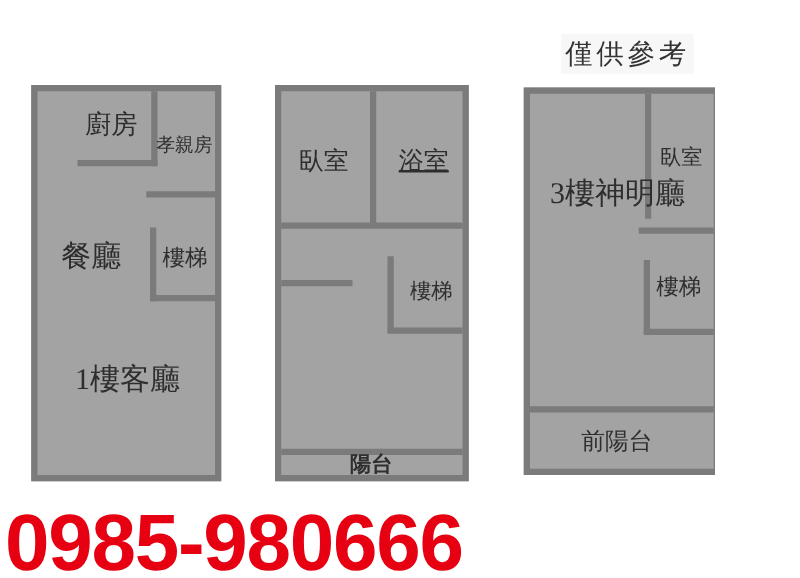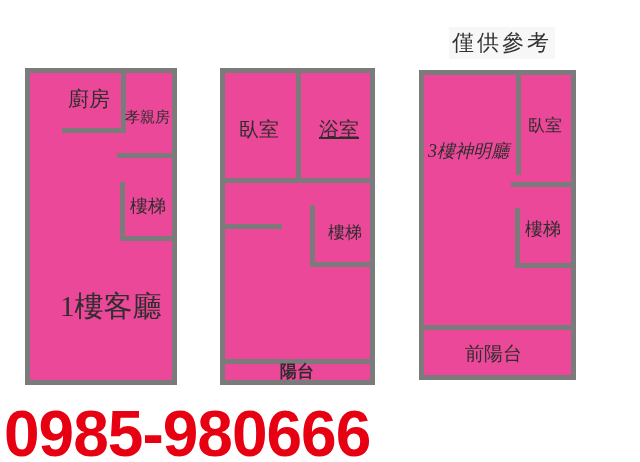--- a/index.html
+++ b/index.html
@@ -1,26 +1,26 @@
 <!DOCTYPE html>
 <html><head>
 <meta charset="utf-8">
 <style>
   html,body{margin:0;padding:0;background:#fff;}
   #canvas{
-    position:relative;width:640px;height:462px;background:#fff;overflow:hidden;
+    position:relative;width:572px;height:462px;background:#fff;overflow:hidden;
     font-family:"Liberation Serif","DejaVu Serif",serif;
     --wall:#7b7b7b; --label:#2e2e2e; --red:#e60012;
   }
   .disclaimer{
     position:absolute;left:449px;top:27px;
     font-size:22px;letter-spacing:3px;color:#333;
     background:#f7f7f7;padding:1px 3px;white-space:nowrap;
   }
-  .plan{position:absolute;border:5px solid var(--wall);box-sizing:border-box;background:#ec4899;}
+  .plan{position:absolute;border:5px solid var(--wall);box-sizing:border-box;background:#a3a3a3;}
   #plan1{left:25px;top:68px;width:152px;height:317px;}
   #plan2{left:220px;top:68px;width:155px;height:317px;}
   #plan3{left:419px;top:70px;width:157px;height:310px;}
   .wall{position:absolute;background:var(--wall);}
   .room-label{
     position:absolute;color:var(--label);white-space:nowrap;line-height:1.1;
   }
   .contact{
     position:absolute;left:4px;top:402px;width:634px;
     display:flex;align-items:baseline;color:var(--red);white-space:nowrap;flex-direction:column;
@@ -42,22 +42,23 @@
   <div class="disclaimer">僅供參考</div>
 
   <div class="plan" id="plan1">
     <div class="wall" style="left:91px;top:0;width:5px;height:60px;"></div>
     <div class="wall" style="left:32px;top:55px;width:64px;height:5px;"></div>
     <div class="wall" style="left:87px;top:80px;width:55px;height:5px;"></div>
     <div class="wall" style="left:90px;top:109px;width:5px;height:59px;"></div>
     <div class="wall" style="left:90px;top:163px;width:52px;height:5px;"></div>
     <div class="room-label" style="left:38px;top:15px;font-size:21px;">廚房</div>
     <div class="room-label" style="left:95px;top:36px;font-size:15px;text-align:right;">孝親房</div>
+    <div class="room-label" style="left:19px;top:120px;font-size:24px;">餐廳</div>
     <div class="room-label" style="left:100px;top:124px;font-size:18px;">樓梯</div>
-    <div class="room-label" style="left:30px;top:218px;font-size:29px;">1樓客廳</div>
+    <div class="room-label" style="left:30px;top:218px;font-size:24px;">1樓客廳</div>
   </div>
 
   <div class="plan" id="plan2">
     <div class="wall" style="left:71px;top:0;width:5px;height:107px;"></div>
     <div class="wall" style="left:0;top:105px;width:145px;height:5px;"></div>
     <div class="wall" style="left:0;top:151px;width:57px;height:5px;"></div>
     <div class="wall" style="left:85px;top:132px;width:5px;height:61px;"></div>
     <div class="wall" style="left:85px;top:189px;width:60px;height:5px;"></div>
     <div class="wall" style="left:0;top:286px;width:145px;height:5px;"></div>
     <div class="room-label" style="left:14px;top:45px;font-size:20px;">臥室</div>
@@ -66,21 +67,21 @@
     <div class="room-label" style="left:55px;top:290px;font-size:17px;font-weight:bold;">陽台</div>
   </div>
 
   <div class="plan" id="plan3">
     <div class="wall" style="left:92px;top:0;width:5px;height:100px;"></div>
     <div class="wall" style="left:87px;top:107px;width:60px;height:5px;"></div>
     <div class="wall" style="left:91px;top:133px;width:5px;height:59px;"></div>
     <div class="wall" style="left:91px;top:188px;width:56px;height:5px;"></div>
     <div class="wall" style="left:0;top:250px;width:147px;height:5px;"></div>
     <div class="room-label" style="left:104px;top:42px;font-size:17px;">臥室</div>
-    <div class="room-label" style="left:4px;top:67px;font-size:18px;font-style:italic;">3樓神明廳</div>
+    <div class="room-label" style="left:16px;top:67px;font-size:24px;">3樓神明廳</div>
     <div class="room-label" style="left:101px;top:145px;font-size:18px;">樓梯</div>
     <div class="room-label" style="left:41px;top:269px;font-size:19px;text-align:right;">前陽台</div>
   </div>
 
   <div class="contact">
     <span class="phone">0985-980666</span>
   </div>
 
 </div>
 

